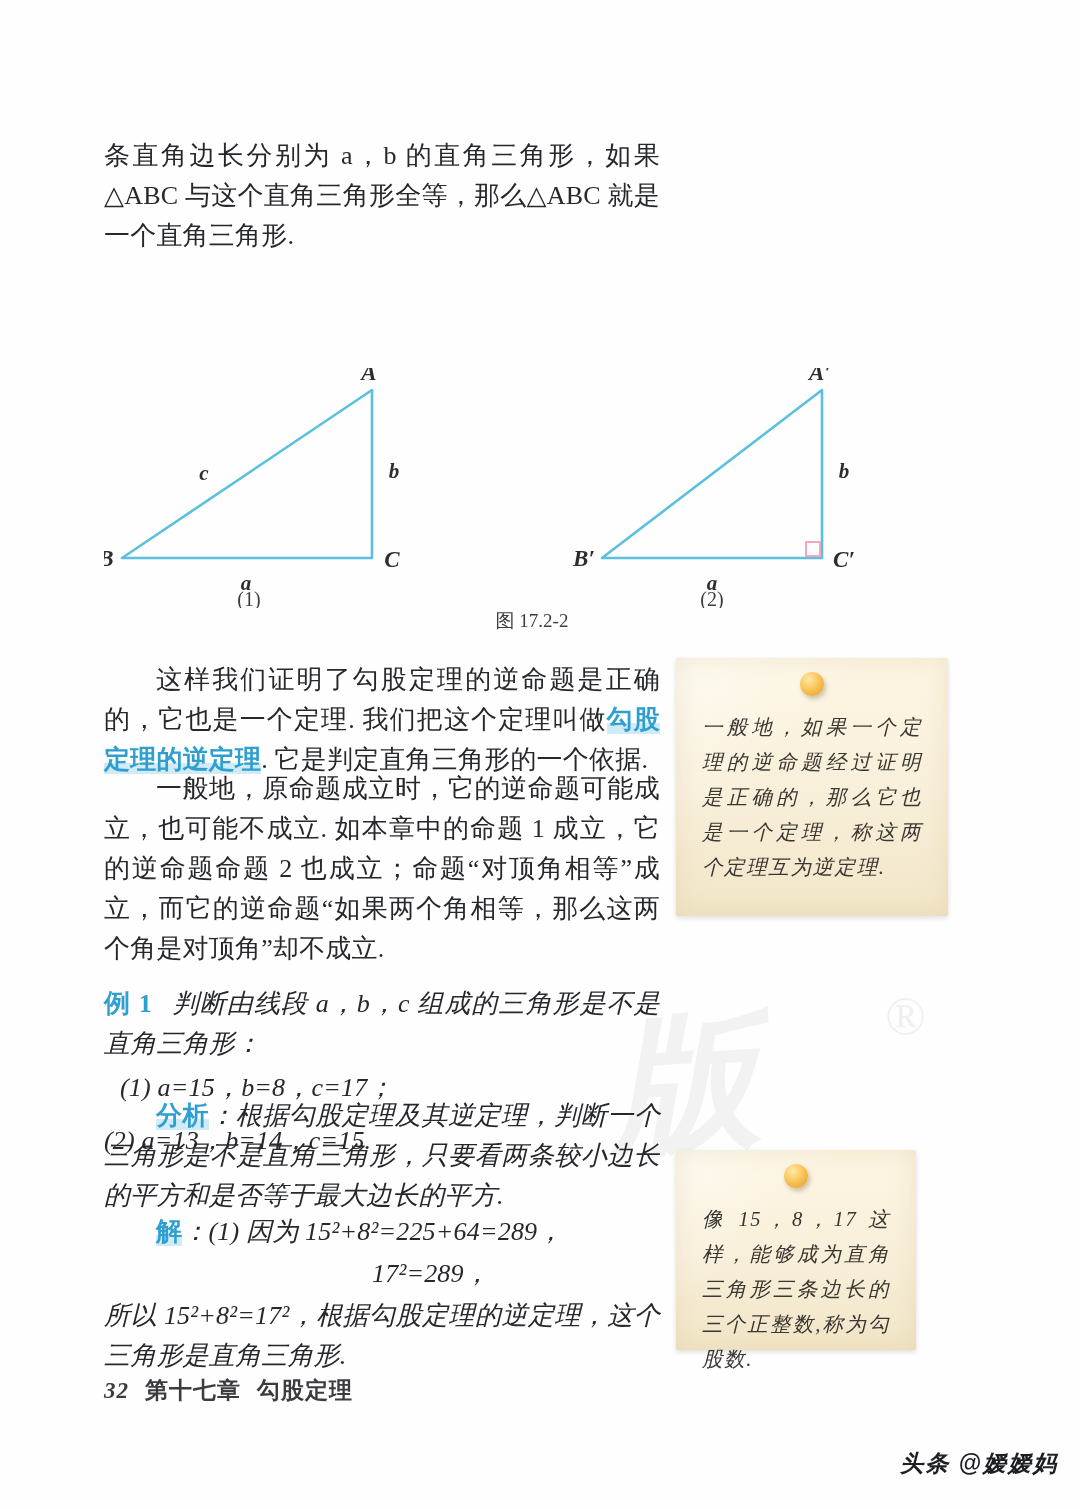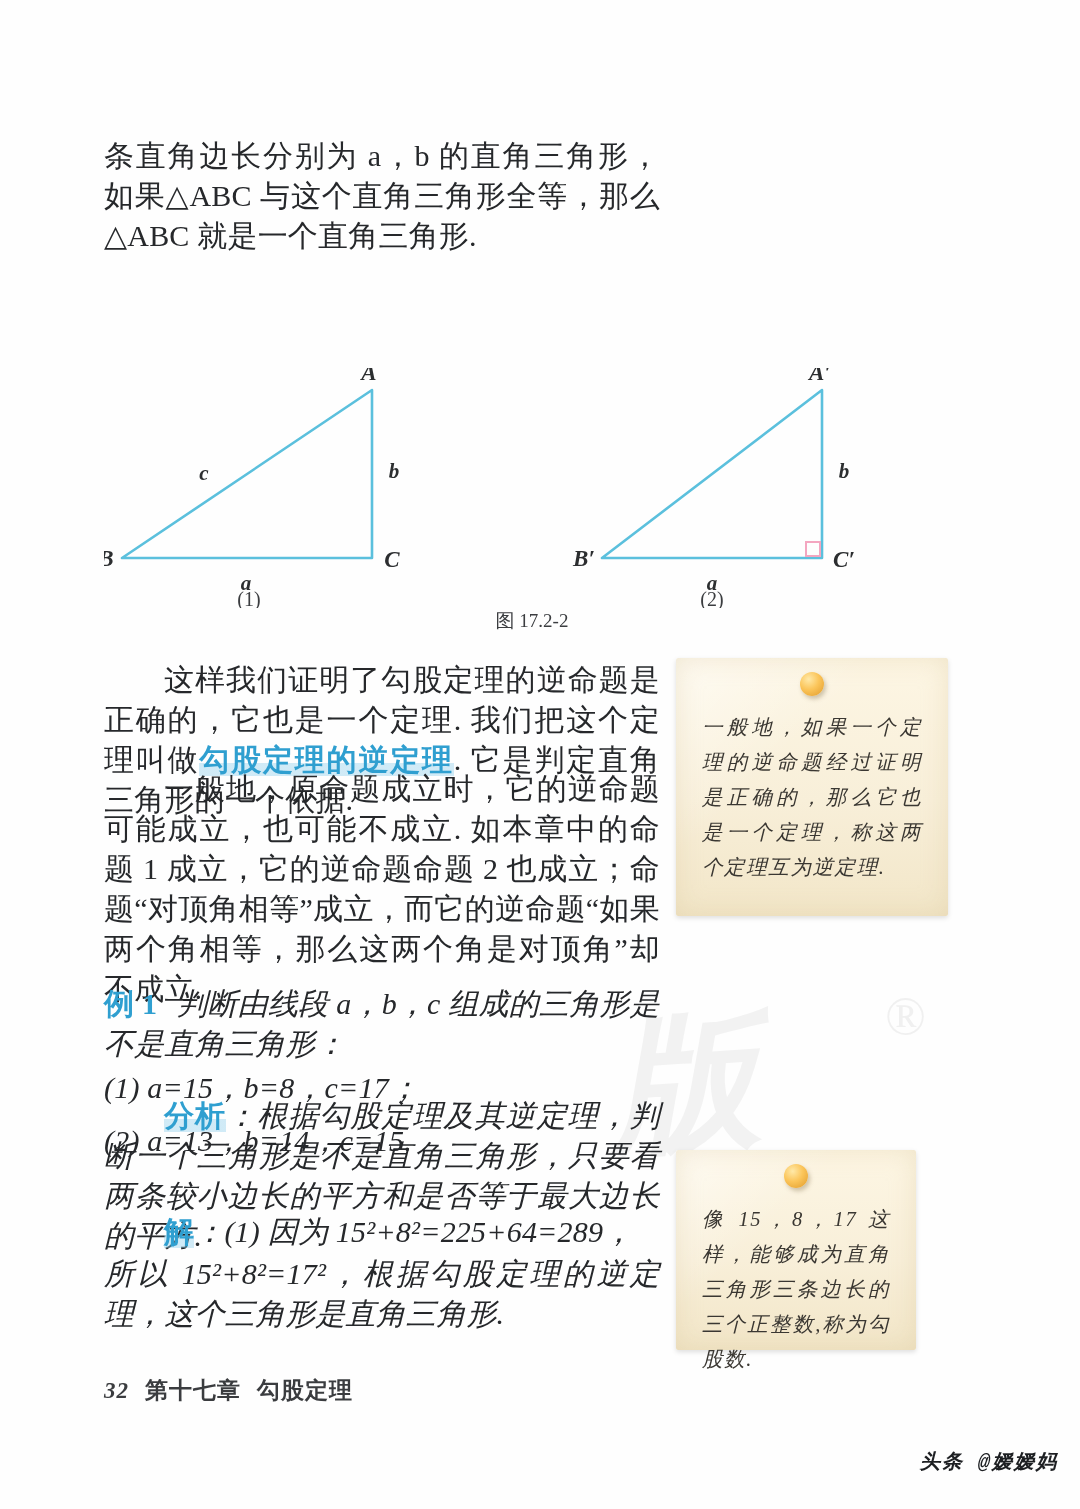--- a/index.html
+++ b/index.html
@@ -48,21 +48,21 @@
   }
 
   
   .col {
     position: absolute;
     left: 104px;
     width: 556px;
   }
   p.body {
     margin: 0;
-    font-size: 30px;
+    font-size: 26px;
     line-height: 40px;
     letter-spacing: 0.2px;
     text-align: justify;
     text-justify: inter-character;
   }
   .indent { text-indent: 2em; }
 
   .hl {
     color: #2f9fd0;
     font-weight: 700;
@@ -143,25 +143,25 @@
     letter-spacing: 1px;
   }
   #footer .pno { margin-right: 16px; font-style: italic; }
   #footer .chap { margin-right: 16px; margin-top: 44px; }
 
   
   #watermark {
     position: absolute;
     right: 22px;
     top: 1448px;
-    font-size: 20px;
+    font-size: 23px;
     font-weight: 700;
     font-style: italic;
     color: #1d1f22;
-    font-family: Liberation Mono, monospace;
+    font-family: Liberation Sans, sans-serif;
     letter-spacing: 2px;
     white-space: nowrap;
   }
 </style>
 </head>
 <body>
 
 <div id="page">
 
   <div class="wm-big">版</div>
@@ -209,30 +209,31 @@
     <p class="body indent">一般地，原命题成立时，它的逆命题可能成立，也可能不成立. 如本章中的命题 1 成立，它的逆命题命题 2 也成立；命题“对顶角相等”成立，而它的逆命题“如果两个角相等，那么这两个角是对顶角”却不成立.</p>
   </div>
 
   <div class="note" id="note1">
     <div class="pin"></div>
     <div class="note-inner first">一般地，如果一个定理的逆命题经过证明是正确的，那么它也是一个定理，称这两个定理互为逆定理.</div>
   </div>
 
   <div class="col" style="top:984px;">
     <p class="body"><span class="blue">例 1</span><span style="display:inline-block;width:20px;"></span><span class="kai">判断由线段 a，b，c 组成的三角形是不是直角三角形：</span></p>
-    <p class="body kai" style="margin-top:4px;">(1) a=15，b=8，c=17；</p>
+    <p class="body kai" style="margin-top:4px;margin-left:16px;">(1) a=15，b=8，c=17；</p>
     <p class="body kai" style="margin-top:13px;">(2) a=13，b=14，c=15.</p>
   </div>
 
   <div class="col" style="top:1096px;">
     <p class="body indent"><span class="hl">分析</span><span class="kai">：</span><span class="kai">根据勾股定理及其逆定理，判断一个三角形是不是直角三角形，只要看两条较小边长的平方和是否等于最大边长的平方.</span></p>
   </div>
 
   <div class="col" style="top:1212px;">
     <p class="body" style="text-indent:2em;"><span class="hl">解</span><span class="kai">：</span><span class="kai">(1) 因为 15²+8²=225+64=289，</span></p>
+    <p class="body kai" style="margin-top:2px;padding-left:268px;">17²=289，</p>
     <p class="body kai" style="margin-top:2px;">所以 15²+8²=17²，根据勾股定理的逆定理，这个三角形是直角三角形.</p>
   </div>
 
   <div class="note" id="note2">
     <div class="pin"></div>
     <div class="note-inner first">像 15，8，17 这样，能够成为直角三角形三条边长的三个正整数,称为勾股数.</div>
   </div>
 
   <div id="footer">
     <span class="pno">32</span><span class="chap">第十七章</span><span>勾股定理</span>

